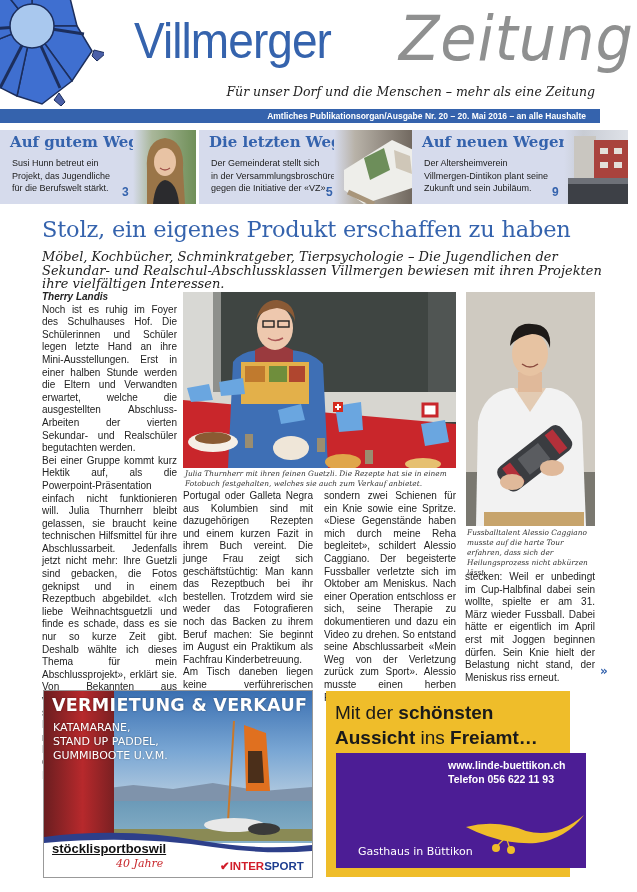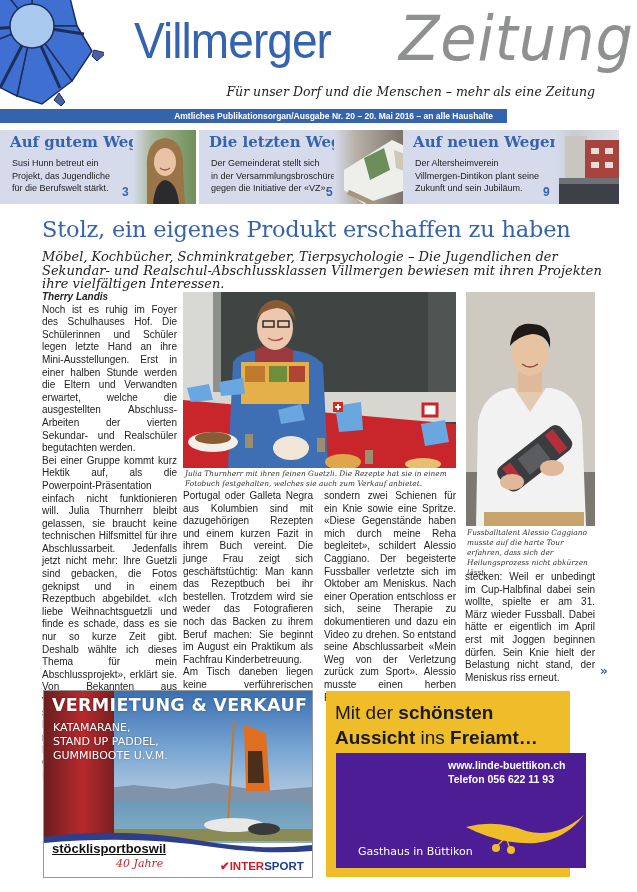--- a/index.html
+++ b/index.html
@@ -5,21 +5,21 @@
   * { box-sizing: border-box; margin: 0; padding: 0; }
   html, body { width: 637px; height: 892px; background: #ffffff; overflow: hidden; }
   body { position: relative; font-family: "DejaVu Sans", sans-serif; color: #1a1a1a; }
 
   
   .logo-rose { position: absolute; left: 0; top: 0; width: 104px; height: 106px; overflow: hidden; }
   .title-wrap { position: absolute; left: 134px; top: 8px; width: 480px; height: 80px; }
   .title-main { position: absolute; left: 0; top: 4px; font-family: "Liberation Sans", sans-serif; font-size: 50px; color: #3563ad; letter-spacing: -1px; font-weight: normal; transform: scaleX(0.92); transform-origin: left; }
   .title-script { position: absolute; left: 265px; top: -6px; font-family: "DejaVu Sans", sans-serif; font-size: 62px; color: #8f9090; font-weight: normal; letter-spacing: 1px; font-style: italic; transform: scaleX(0.95); transform-origin: left; }
   .tagline { position: absolute; right: 42px; top: 84px; font-family: "DejaVu Serif", serif; font-style: italic; font-size: 12.5px; color: #222; }
-  .issue-bar { position: absolute; left: 0; top: 109px; width: 507px; height: 14px; background: #3563ad; }
+  .issue-bar { position: absolute; left: 0; top: 109px; width: 600px; height: 14px; background: #3563ad; }
   .issue-text { position: absolute; right: 14px; top: 1px; font-family: "Liberation Sans", sans-serif; font-weight: bold; font-size: 8.5px; color: #ffffff; line-height: 12px; }
 
   
   .teasers { position: absolute; left: 0; top: 130px; width: 637px; height: 74px; }
   .teaser { position: absolute; top: 0; height: 74px; background: #d6dbec; overflow: hidden; }
   .teaser h3 { position: absolute; left: 10px; top: 3px; font-family: "DejaVu Serif", serif; font-weight: bold; font-size: 15px; color: #3563ad; white-space: nowrap; }
   .teaser p { position: absolute; left: 12px; top: 27px; font-family: "Liberation Sans", sans-serif; font-size: 9px; line-height: 12.5px; color: #222; }
   .teaser .page-no { position: absolute; font-family: "Liberation Sans", sans-serif; font-weight: bold; font-size: 12px; color: #3563ad; }
   .teaser .thumb { position: absolute; top: 0; height: 74px; }
 
@@ -151,21 +151,21 @@
         </defs>
         <rect width="84" height="74" fill="url(#tg2)"></rect>
         <polygon points="10,40 58,10 84,22 84,56 30,74 10,60" fill="#eeeeea"></polygon>
         <polygon points="30,28 50,18 56,40 36,50" fill="#6d8e5a"></polygon>
         <polygon points="60,20 76,26 78,44 62,38" fill="#cfc7b8"></polygon>
         <line x1="14" y1="62" x2="40" y2="74" stroke="#a8957a" stroke-width="5"></line>
       </svg>
     </div>
   </div>
 
-  <div class="teaser" style="left:403px;width:216px;">
+  <div class="teaser" style="left:412px;width:216px;">
     <h3>Auf neuen Wegen</h3>
     <p>
       <span>Der Altersheimverein</span><br>
       <span>Villmergen-Dintikon plant seine</span><br>
       <span>Zukunft und sein Jubiläum.</span>
     </p>
     <span class="page-no" style="left:140px;top:55px;">9</span>
     <div class="thumb" style="left:152px;width:64px;">
       <svg width="64" height="74" viewBox="0 0 64 74">
         <defs>

